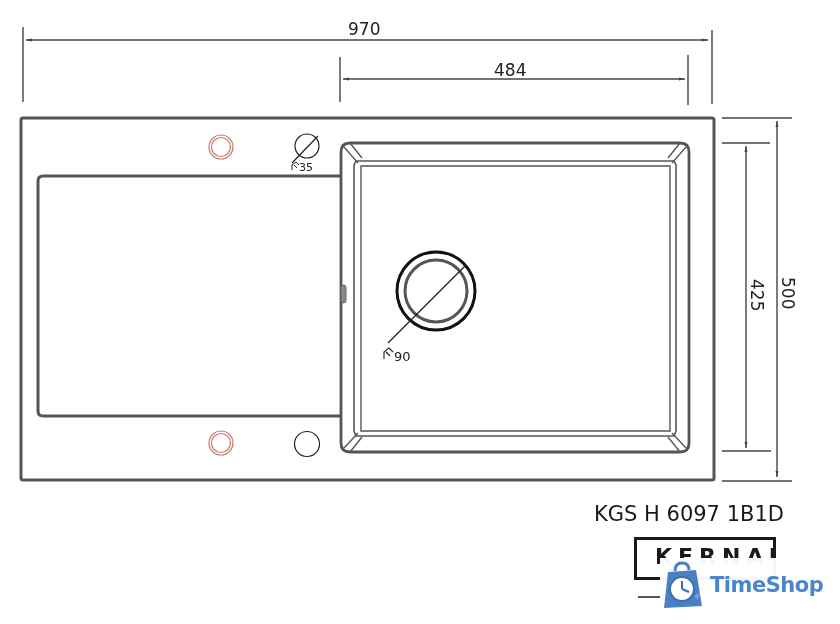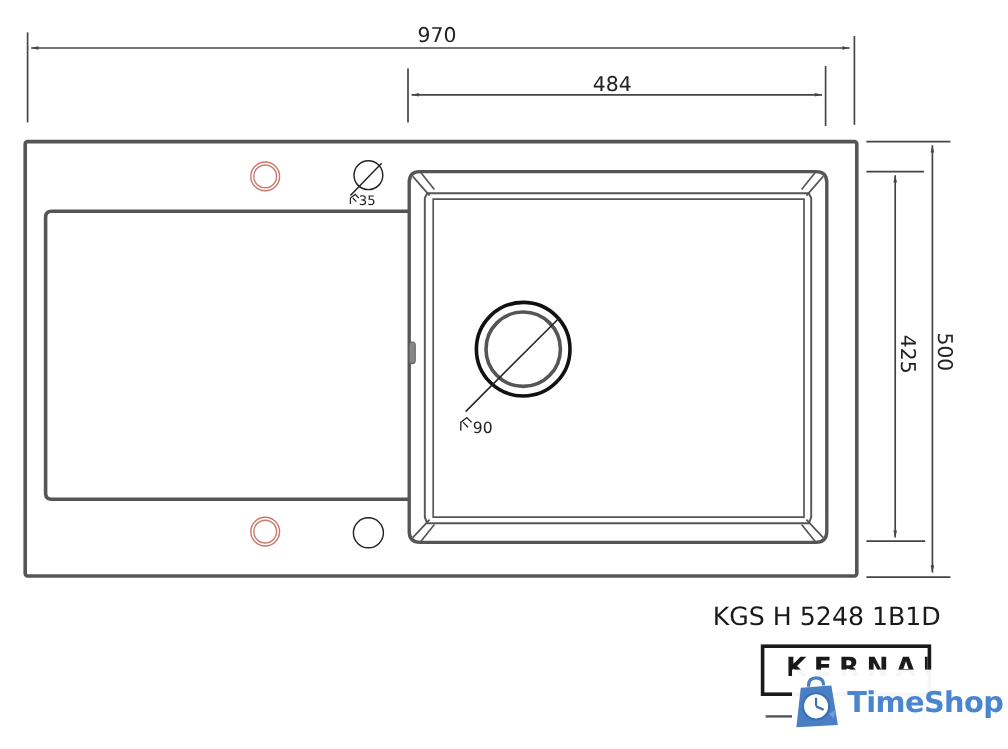--- a/index.html
+++ b/index.html
@@ -20,21 +20,21 @@
     .brand-text {
       position: absolute; left: 18px; top: 4px; font-family: "DejaVu Sans", sans-serif; font-size: 22px; font-weight: bold;
       letter-spacing: 6px; color: #1a1a1a; white-space: nowrap;
     }
     .brand-underline { position: absolute; left: 638px; top: 596px; width: 22px; height: 2px; background: #555; }
     .watermark {
       position: absolute; left: 660px; top: 558px; width: 176px; height: 54px; background: rgba(255,255,255,0.96);
       display: flex; align-items: center;
     }
     .watermark-text {
-      font-family: "DejaVu Sans", sans-serif; font-size: 24px; font-weight: bold; color: #4a86cf; margin-left: 6px;
+      font-family: "DejaVu Sans", sans-serif; font-size: 21px; font-weight: bold; color: #4a86cf; margin-left: 6px;
       letter-spacing: -0.5px;
     }
   </style>
 </head>
 <body>
 
 <svg id="drawing" width="840" height="624" viewBox="0 0 840 624" xmlns="http://www.w3.org/2000/svg">
 
   <g stroke="#444" stroke-width="1.4" fill="none">
     <line x1="23" y1="27" x2="23" y2="102"></line>
@@ -117,21 +117,21 @@
     <circle cx="307" cy="146" r="12"></circle>
     <line x1="292" y1="163" x2="318" y2="136"></line>
   </g>
   <g stroke="#222" stroke-width="1" fill="none">
     <path d="M292,170 L292,165 L296,162 L299,165 M294,165 L297,168"></path>
   </g>
   <text class="small-label" x="299" y="171">35</text>
   <circle cx="307" cy="444" r="12.5" fill="none" stroke="#222" stroke-width="1.2"></circle>
 </svg>
 
-<div class="model">KGS H 5248 1B1D</div>
+<div class="model">KGS H 6097 1B1D</div>
 
 <div class="brand-box">
   <span class="brand-text">KERNAU</span>
 </div>
 <div class="brand-underline"></div>
 
 <div class="watermark">
   <svg width="44" height="50" viewBox="0 0 44 50">
     <path d="M8,12 L36,10 L42,46 L4,48 Z" fill="#4a7fc4"></path>
     <path d="M15,11 Q15,3 22,3 Q29,3 29,10" fill="none" stroke="#4a7fc4" stroke-width="3"></path>

